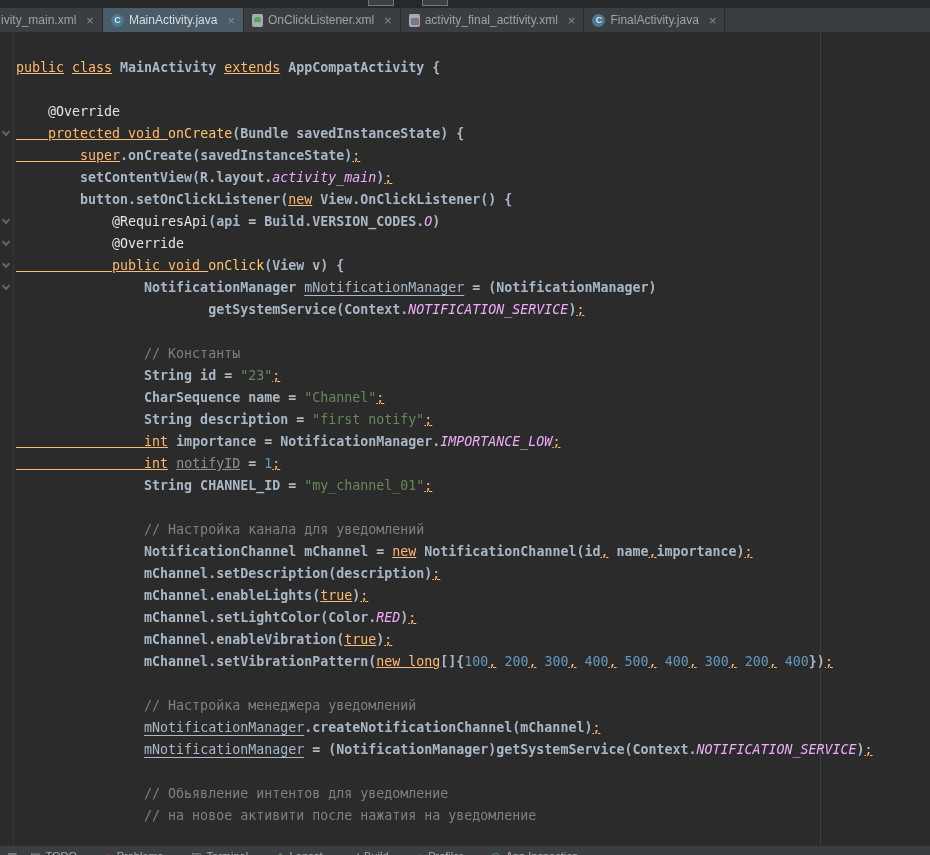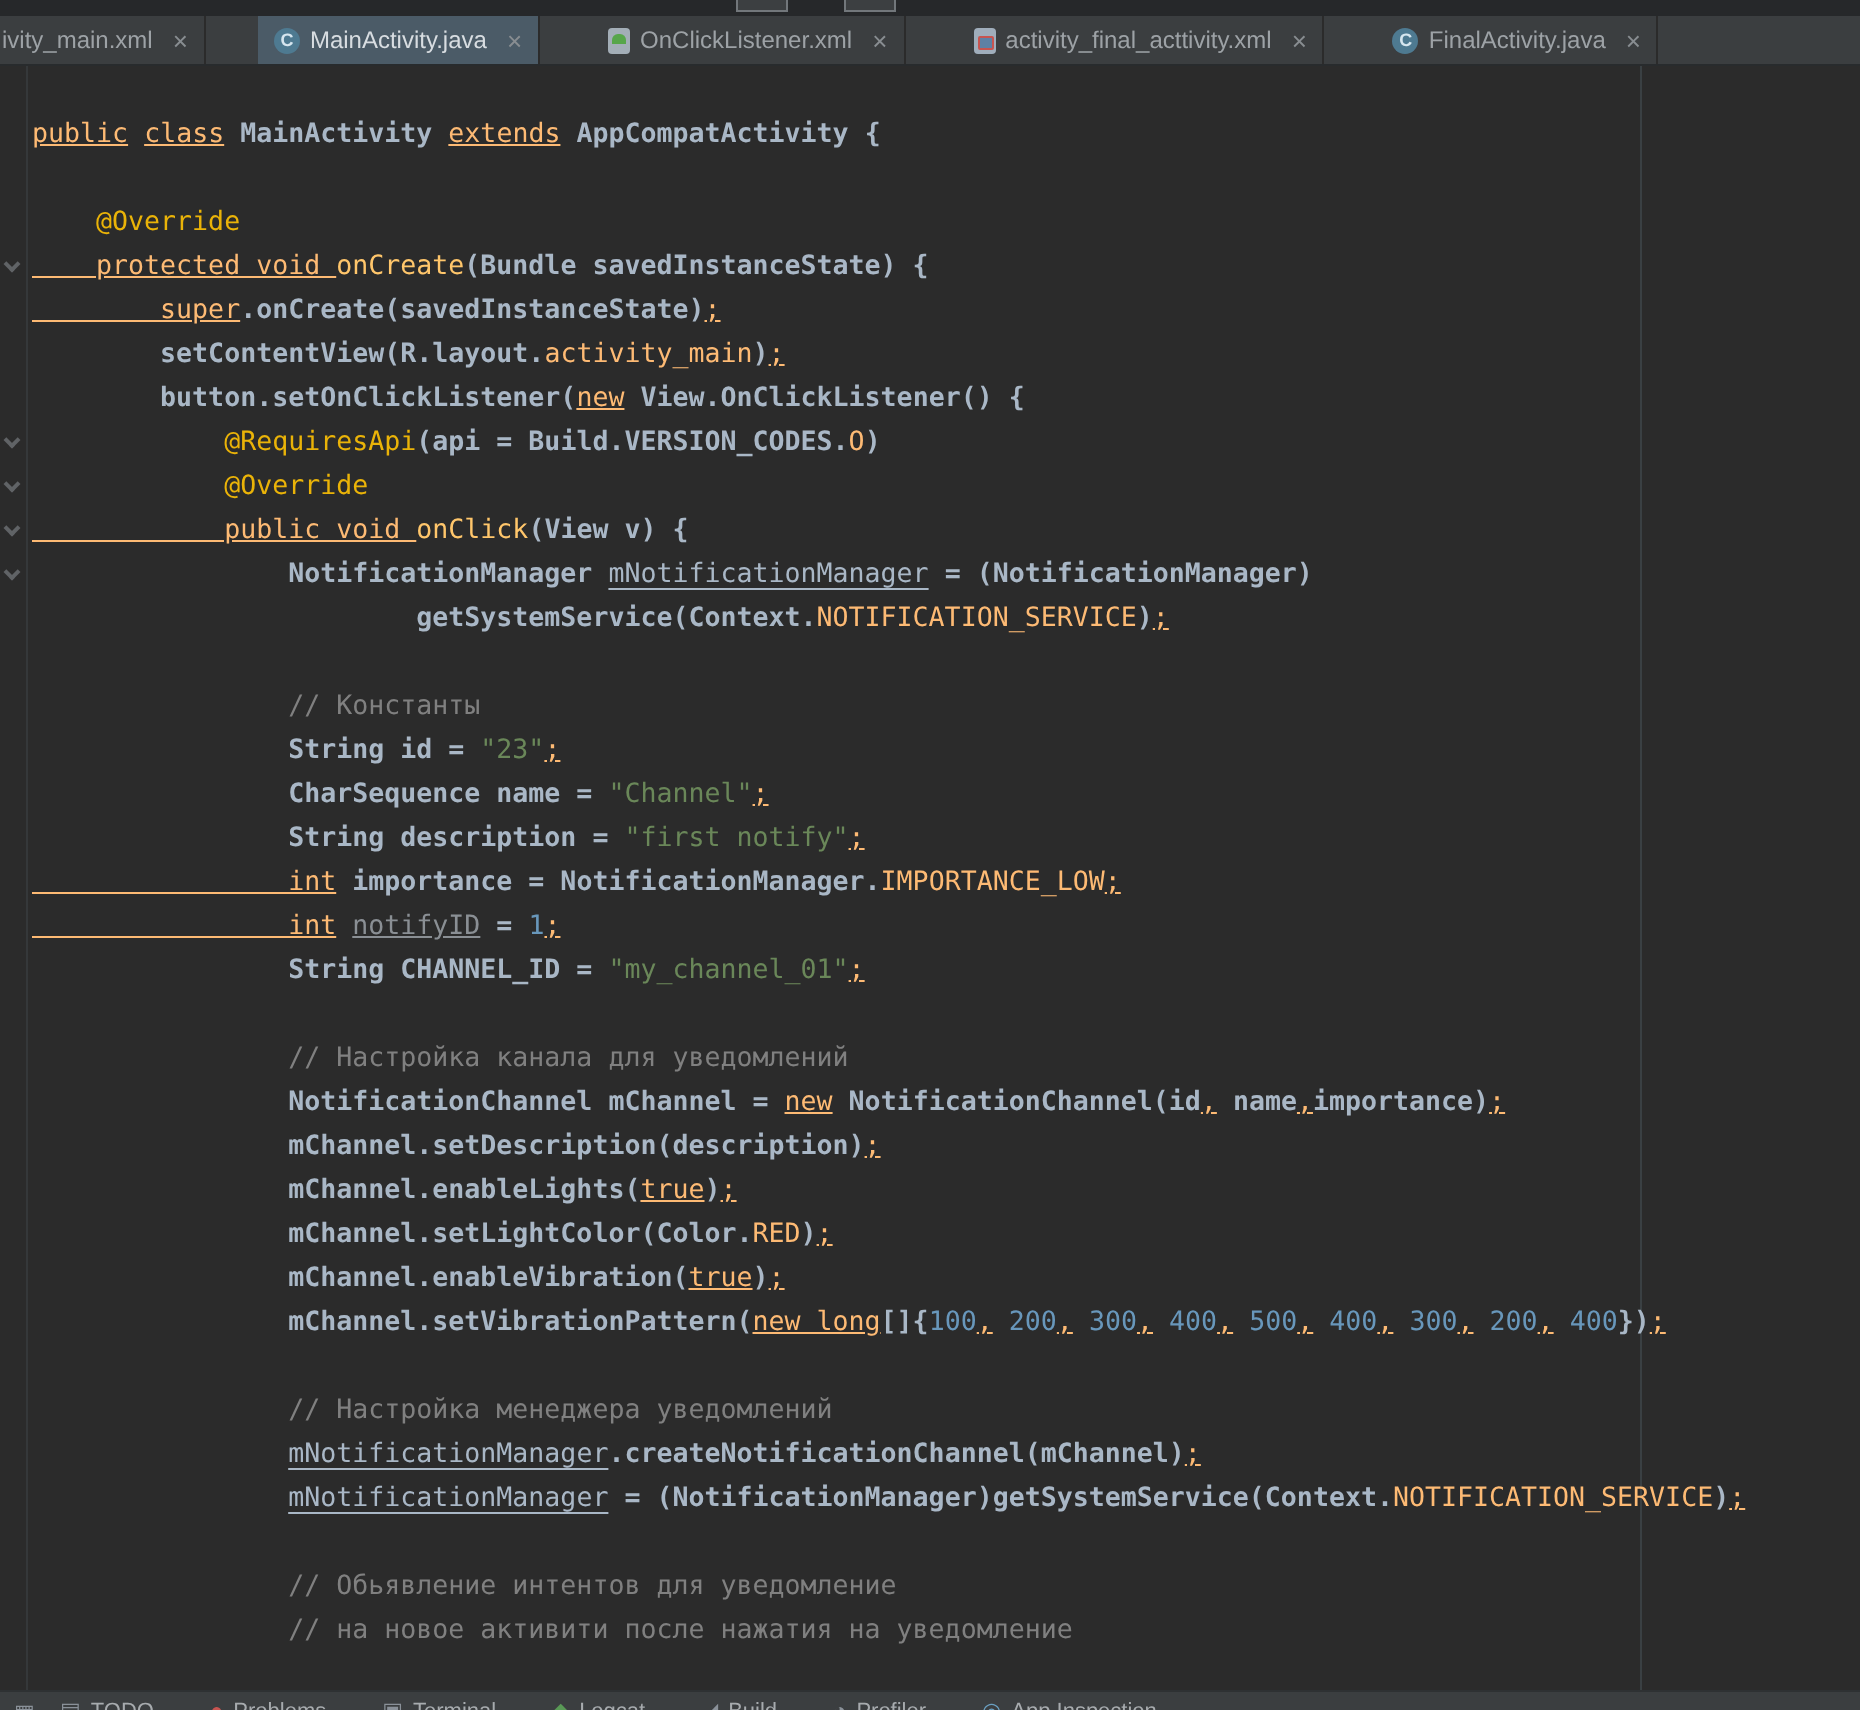--- a/index.html
+++ b/index.html
@@ -2,21 +2,21 @@
 <html><head>
 <meta charset="utf-8">
 <style>
   * { margin:0; padding:0; box-sizing:border-box; }
   html,body { width:930px; height:855px; overflow:hidden; }
   body { background:#2b2b2b; font-family:"Liberation Sans", sans-serif; position:relative; }
 
   .top-strip { position:absolute; left:0; top:0; width:930px; height:8px; background:#26282a; }
   .toolbar-frag { position:absolute; top:0; height:6px; width:26px; border:1px solid #72777b; border-top:none; background:#3c3f41; }
 
-  .tab-bar { position:absolute; left:0; top:8px; width:930px; height:25px; background:#3b3e40; border-bottom:1px solid #282b2d; display:flex; align-items:stretch;gap:26px; }
+  .tab-bar { position:absolute; left:0; top:8px; width:930px; height:25px; background:#3b3e40; border-bottom:1px solid #282b2d; display:flex; align-items:stretch; }
   .tab { display:flex; align-items:center; gap:5px; padding:0 8px; border-right:1px solid #2b2b2b; color:#9da2a6; font-size:12px; white-space:nowrap; overflow:hidden; cursor:default; }
   .tab.active { background:#4b5b67; color:#d8dde1; }
   .tab .close { color:#888d91; font-size:13px; margin-left:5px; line-height:1; }
   .tab:first-child { padding-left:1px; }
 
   .icon-class { width:13px; height:13px; border-radius:50%; background:#4e7a91; color:#d6e6ef; font-size:9px; font-weight:bold; line-height:13px; text-align:center; flex:none; font-family:"Liberation Sans",sans-serif; }
   .icon-manifest { width:11px; height:13px; background:#a3aeb7; border-radius:2px; position:relative; flex:none; }
   .icon-manifest::after { content:""; position:absolute; left:2px; top:3px; width:7px; height:5px; background:#57a64a; border-radius:3px 3px 0 0; }
   .icon-layout { width:11px; height:13px; background:#9fadbb; border-radius:2px; position:relative; flex:none; }
   .icon-layout::after { content:""; position:absolute; left:2px; top:4px; width:6px; height:5px; border:1px solid #c75450; border-radius:1px; background:#5e81a5; }
@@ -26,23 +26,23 @@
   .fold { position:absolute; left:3px; width:6px; height:6px; border-right:2px solid #606366; border-bottom:2px solid #606366; transform:rotate(45deg); }
   .margin-guide { position:absolute; left:820px; top:0; width:1px; height:100%; background:#3a4043; }
 
   .code { position:absolute; left:14px; top:24px; right:0; }
   .code-line { height:22px; line-height:22px; white-space:pre; font-family:"DejaVu Sans Mono", monospace; font-size:13.3px; color:#a9b7c6; padding-left:2px; }
   .tp { color:#a9b7c6;font-weight:bold; }
   .tk { color:#fdba74;text-decoration:underline; }
   .ts { color:#6a8759; }
   .tc { color:#808080; }
   .tn { color:#6897bb; }
-  .ta { color:#eab308; }
+  .ta { color:#e5e5e5; }
   .tf { color:#ffc66b; }
-  .ti { color:#fdba74; }
+  .ti { color:#f0abfc; font-style:italic; }
   .tu { color:#a9b7c6; text-decoration:underline; text-underline-offset:3px; }
   .tg { color:#8a8f94;text-decoration:underline; }
 
   .bottom-bar { position:absolute; left:0; top:845px; width:930px; height:26px; background:#3b3e40; border-top:1px solid #2e3133; display:flex; align-items:flex-start; padding:4px 8px 0 30px; gap:28px; font-size:11px; color:#a7abae; }
   .bb-item { display:flex; gap:5px; align-items:center; white-space:nowrap; }
   .bb-icon { font-size:11px; line-height:12px; }
   .tw-icon { position:absolute; left:7px; top:4px; color:#8a9199; font-size:11px; }
 </style>
 </head>
 <body>

